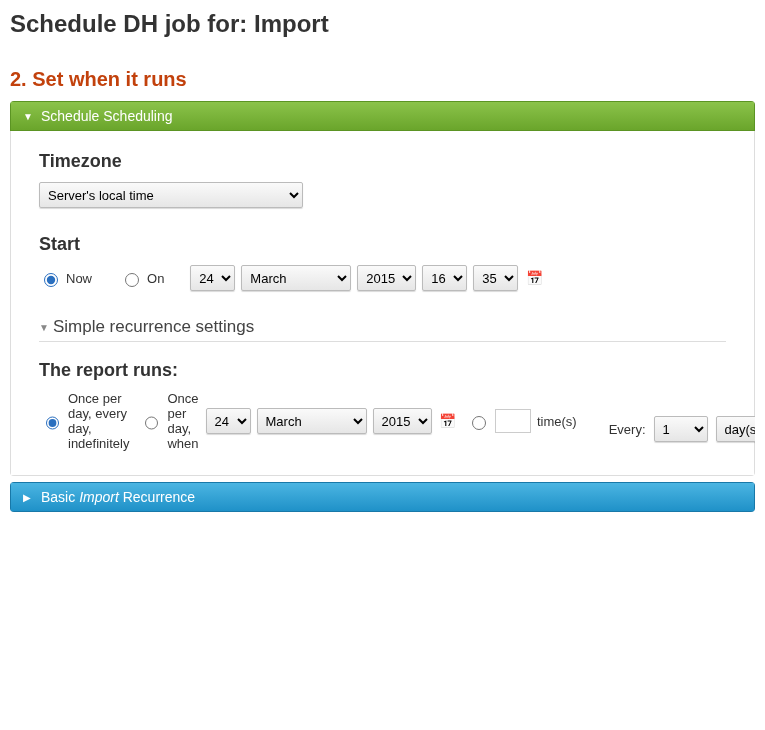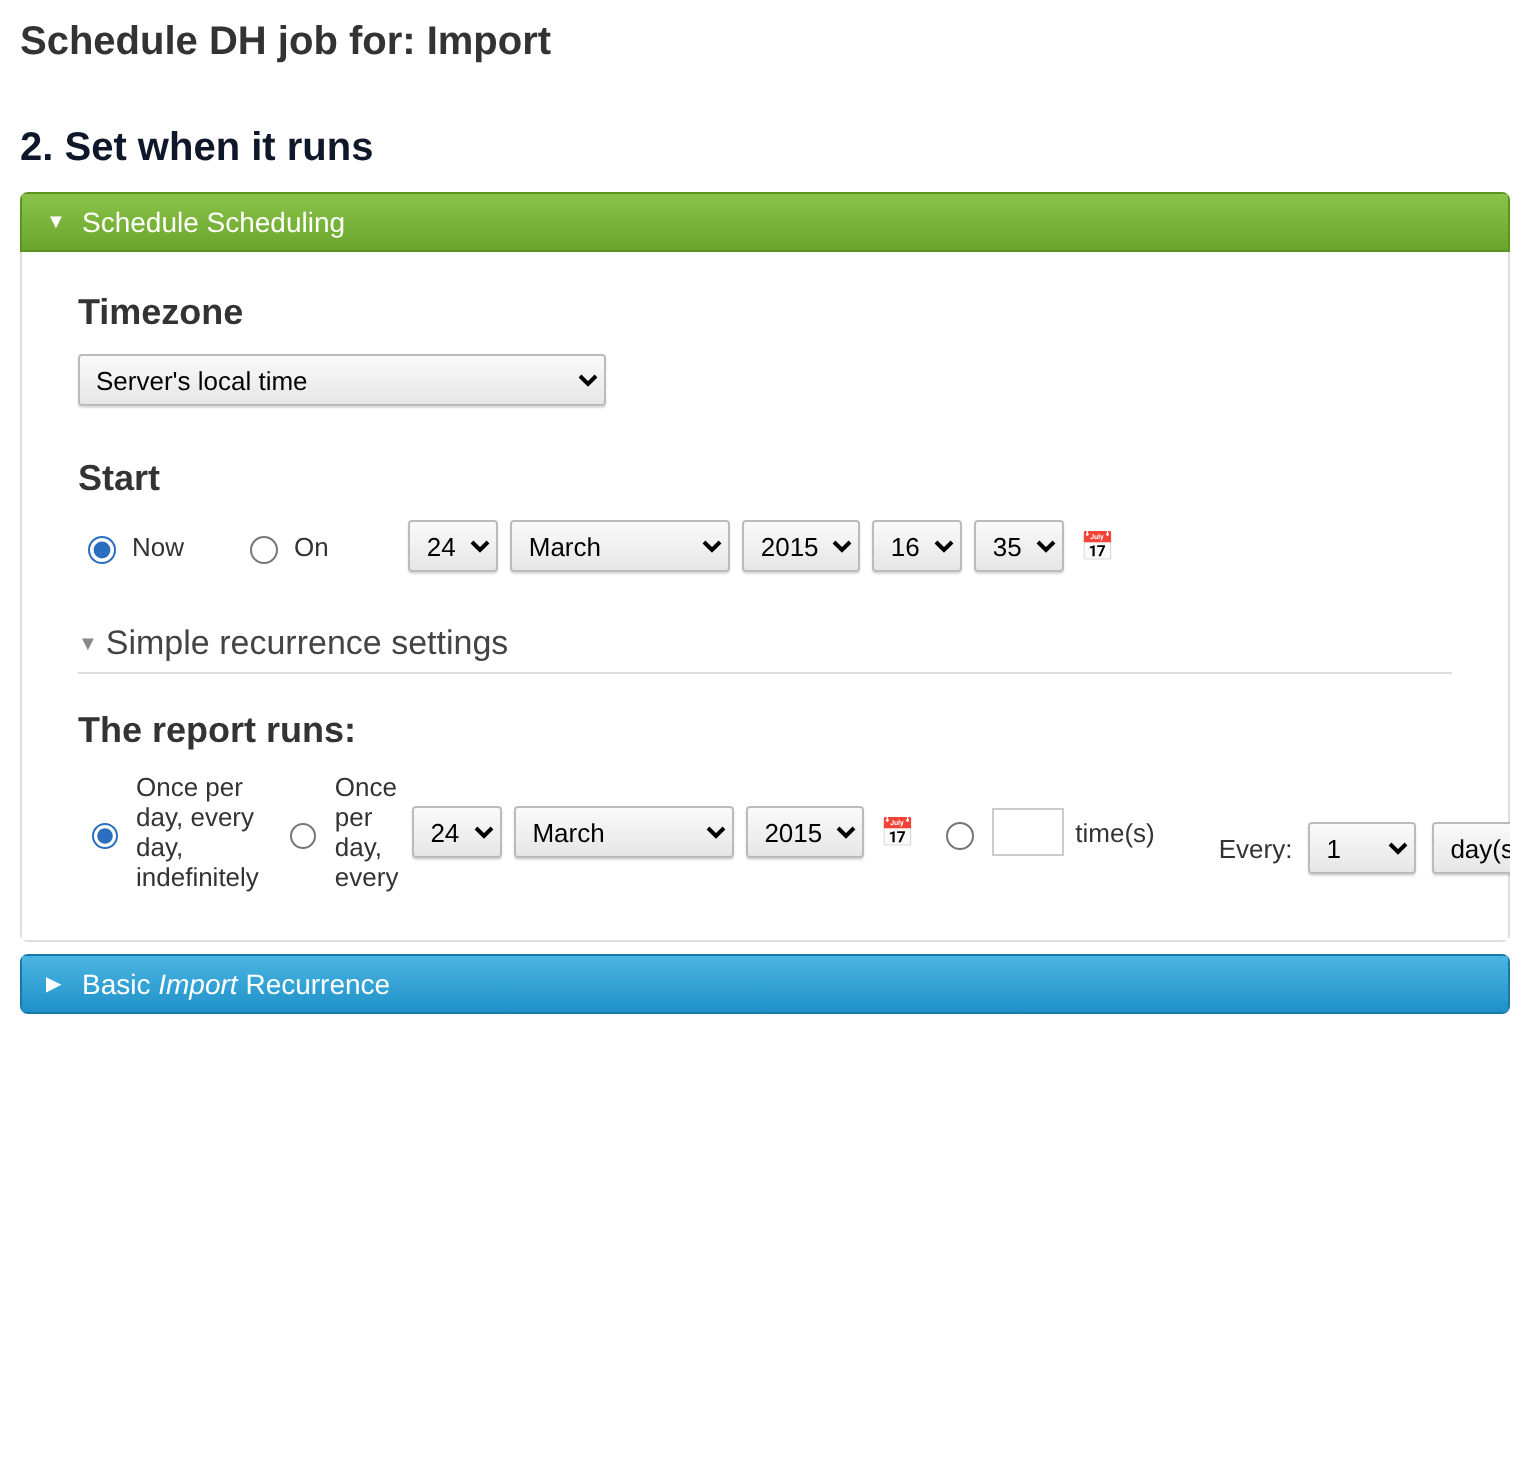--- a/index.html
+++ b/index.html
@@ -6,30 +6,30 @@
   body {
     font-family: "Lucida Grande", "Helvetica Neue", Helvetica, Arial, sans-serif;
     font-size: 13px;
     color: #333;
     margin: 0;
     padding: 10px;
     background: #fff;
     width: 765px;
   }
   h1 {
-    font-size: 20px;
+    font-size: 24px;
     font-weight: bold;
     margin: 0 0 30px 0;
     color: #333;
   }
   h2 {
     font-size: 20px;
     font-weight: bold;
     margin: 0 0 10px 0;
-    color: #0f172a;
+    color: #c2410c;
   }
   .panel {
     border-radius: 4px;
     margin-bottom: 6px;
     overflow: hidden;
   }
   .panel-header {
     padding: 6px 12px;
     font-size: 14px;
     color: #fff;
@@ -73,21 +73,21 @@
     background: linear-gradient(to bottom, #fafafa, #e6e6e6);
     border: 1px solid #bbb;
     border-radius: 2px;
     box-shadow: 0 1px 1px rgba(0,0,0,0.15);
     height: 26px;
   }
   select.wide { width: 264px; }
   .radio-row {
     display: flex;
     align-items: center;
-    gap: 20px;
+    gap: 6px;
     flex-wrap: wrap;
   }
   .radio-row label {
     display: inline-flex;
     align-items: center;
     gap: 5px;
     font-size: 13px;
   }
   .radio-group-inline {
     display: inline-flex;
@@ -215,21 +215,21 @@
     <span class="form-label">The report runs:</span>
 
     <div class="runs-options">
       <label>
         <input type="radio" name="runs" checked="" style="">
         <span>Once per day, every day, indefinitely</span>
       </label>
 
       <label>
         <input type="radio" name="runs" style="">
-        <span>Once per day, every</span>
+        <span>Once per day, when</span>
         <span class="date-selects">
           <select><option>24</option></select>
           <select style="min-width:110px"><option>March</option></select>
           <select><option>2015</option></select>
           <span class="cal-icon">📅</span>
         </span>
       </label>
 
       <label>
         <input type="radio" name="runs" style="">

